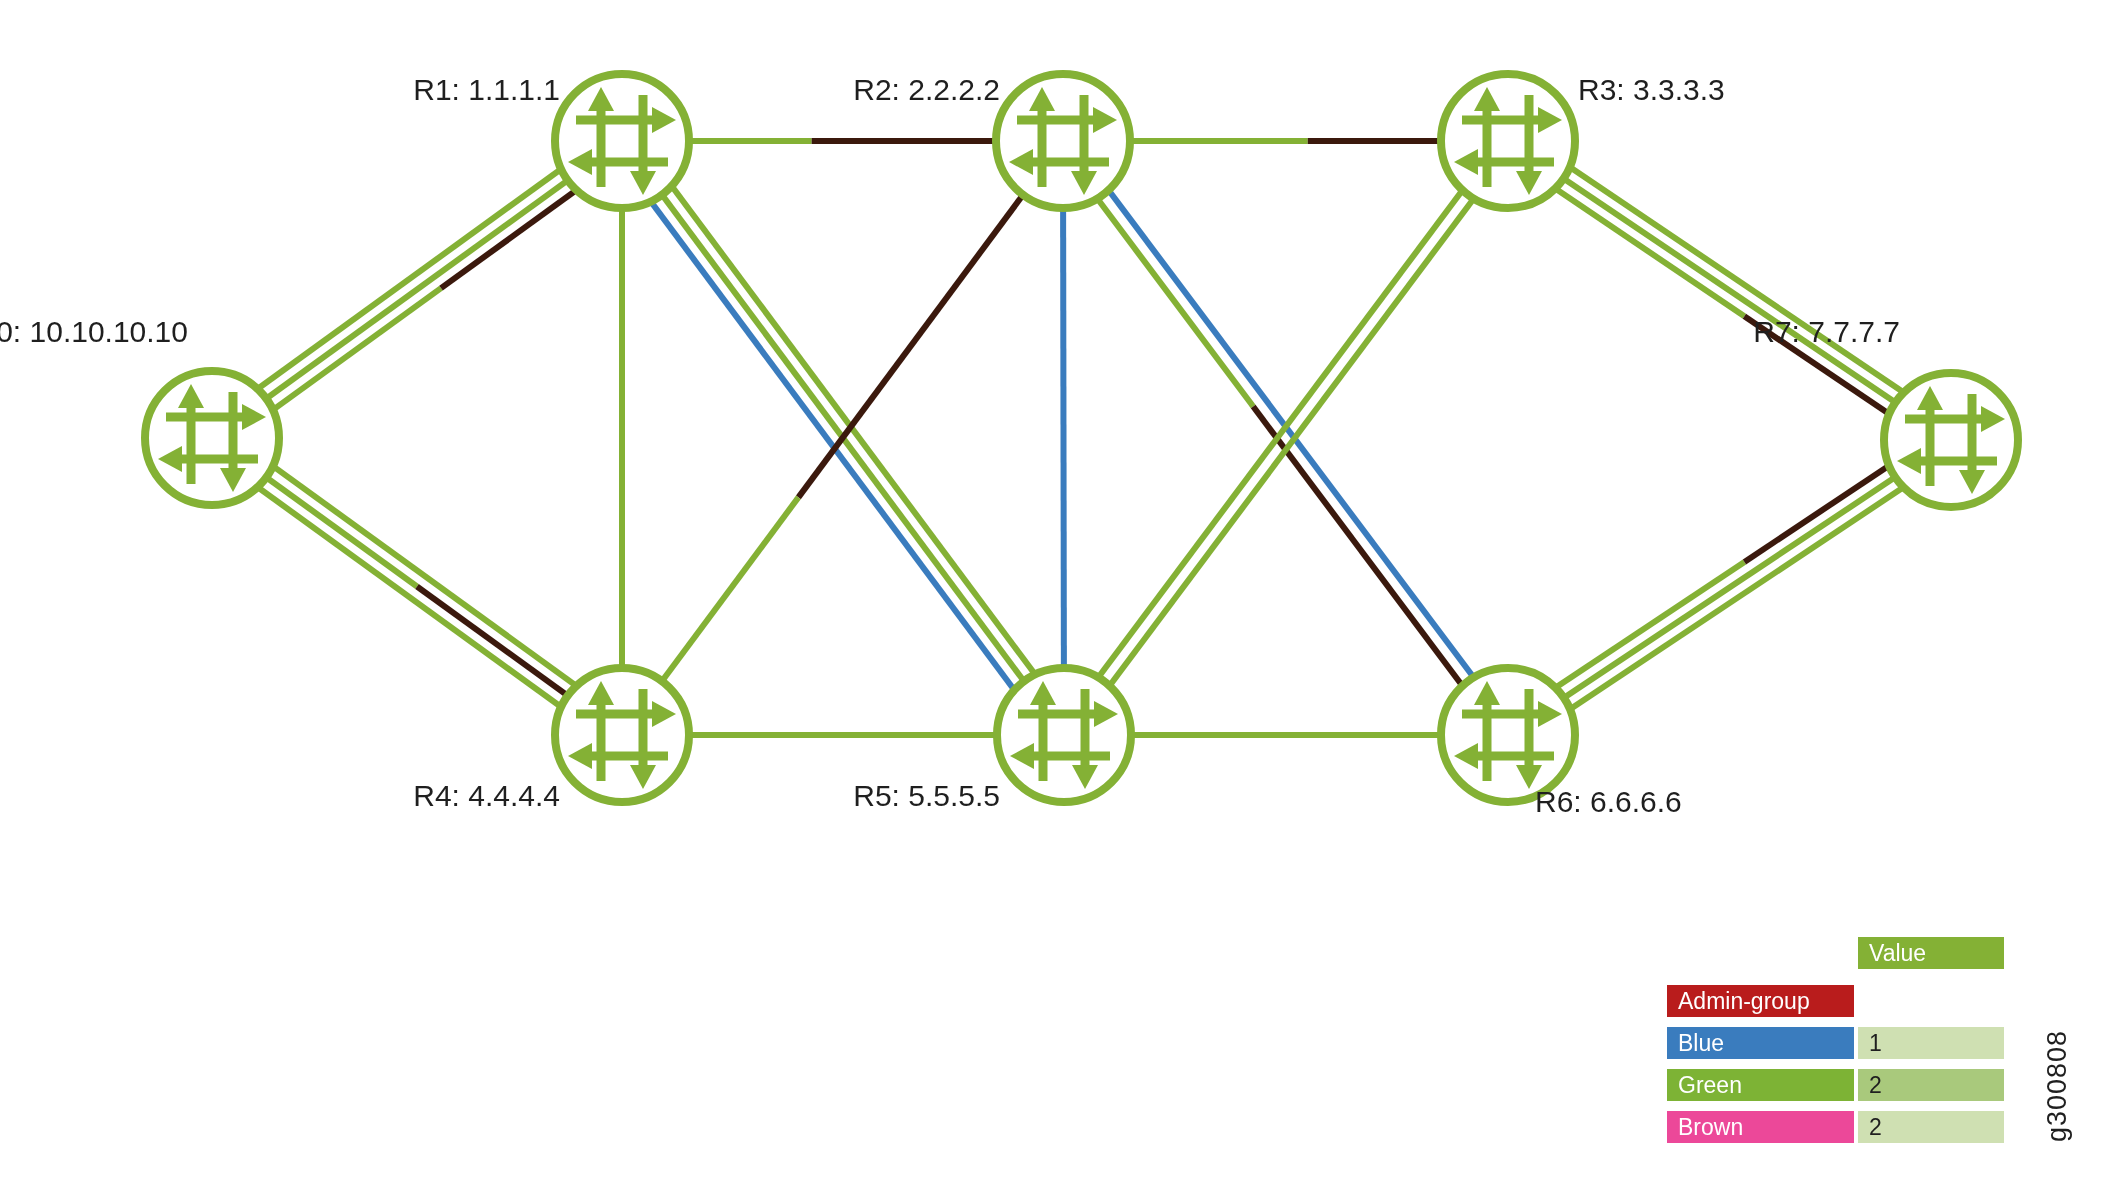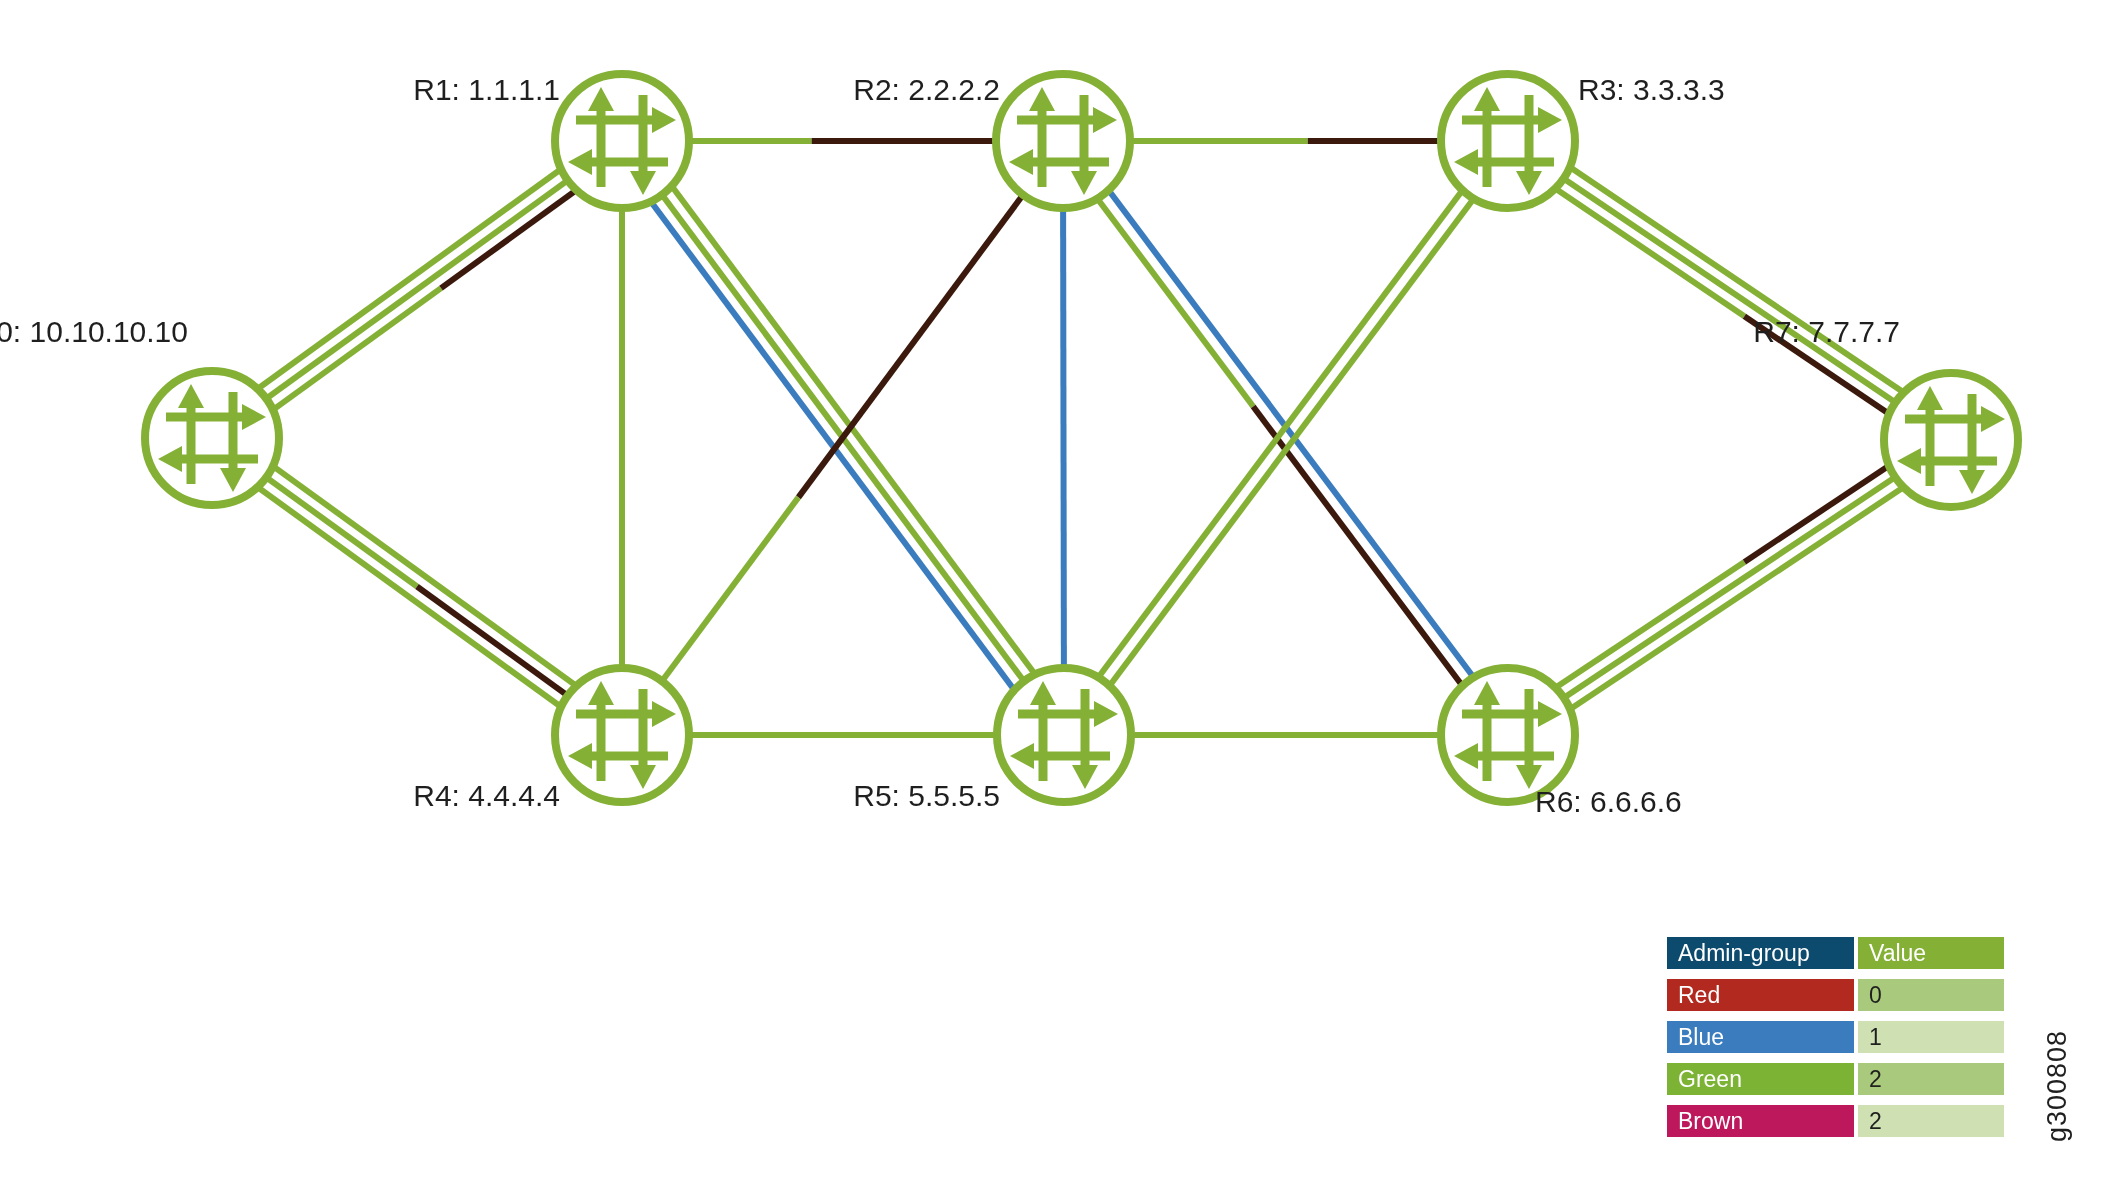--- a/index.html
+++ b/index.html
@@ -183,36 +183,32 @@
         <polygon points="-54,21 -30,8 -30,34" fill="#84b135"></polygon>
       </g>
       <text x="1535" y="812" text-anchor="start" fill="#1f1f1f" font-size="30" font-family="&quot;Liberation Sans&quot;, sans-serif">R6: 6.6.6.6</text>
     </svg>
 
   <div class="caption">
   </div>
 
   <div class="legend">
     <div class="lg-row">
-      <div class="lg-cell lg-name lg-head" style="background: #0c4a6e;">Admin-group</div>
+      <div class="lg-cell lg-name lg-head" style="background: #b91c1c; margin-top: 48px;">Admin-group</div>
       <div class="lg-cell lg-value lg-head" style="background: rgb(132, 177, 53);">Value</div>
-    </div>
-    <div class="lg-row">
-      <div class="lg-cell lg-name" style="background: rgb(178, 42, 31);">Red</div>
-      <div class="lg-cell lg-value" style="background: rgb(169, 201, 124);">0</div>
     </div>
     <div class="lg-row">
       <div class="lg-cell lg-name" style="background: rgb(58, 124, 190);">Blue</div>
       <div class="lg-cell lg-value" style="background: rgb(207, 224, 178);">1</div>
     </div>
     <div class="lg-row">
       <div class="lg-cell lg-name" style="background: rgb(125, 179, 53);">Green</div>
       <div class="lg-cell lg-value" style="background: rgb(169, 201, 124);">2</div>
     </div>
     <div class="lg-row">
-      <div class="lg-cell lg-name" style="background: #be185d;">Brown</div>
+      <div class="lg-cell lg-name" style="background: #ec4899;">Brown</div>
       <div class="lg-cell lg-value" style="background: rgb(207, 224, 178);">2</div>
     </div>
   </div>
 
   <div class="watermark">g300808</div>
 
 </div>
 
 </body></html>

